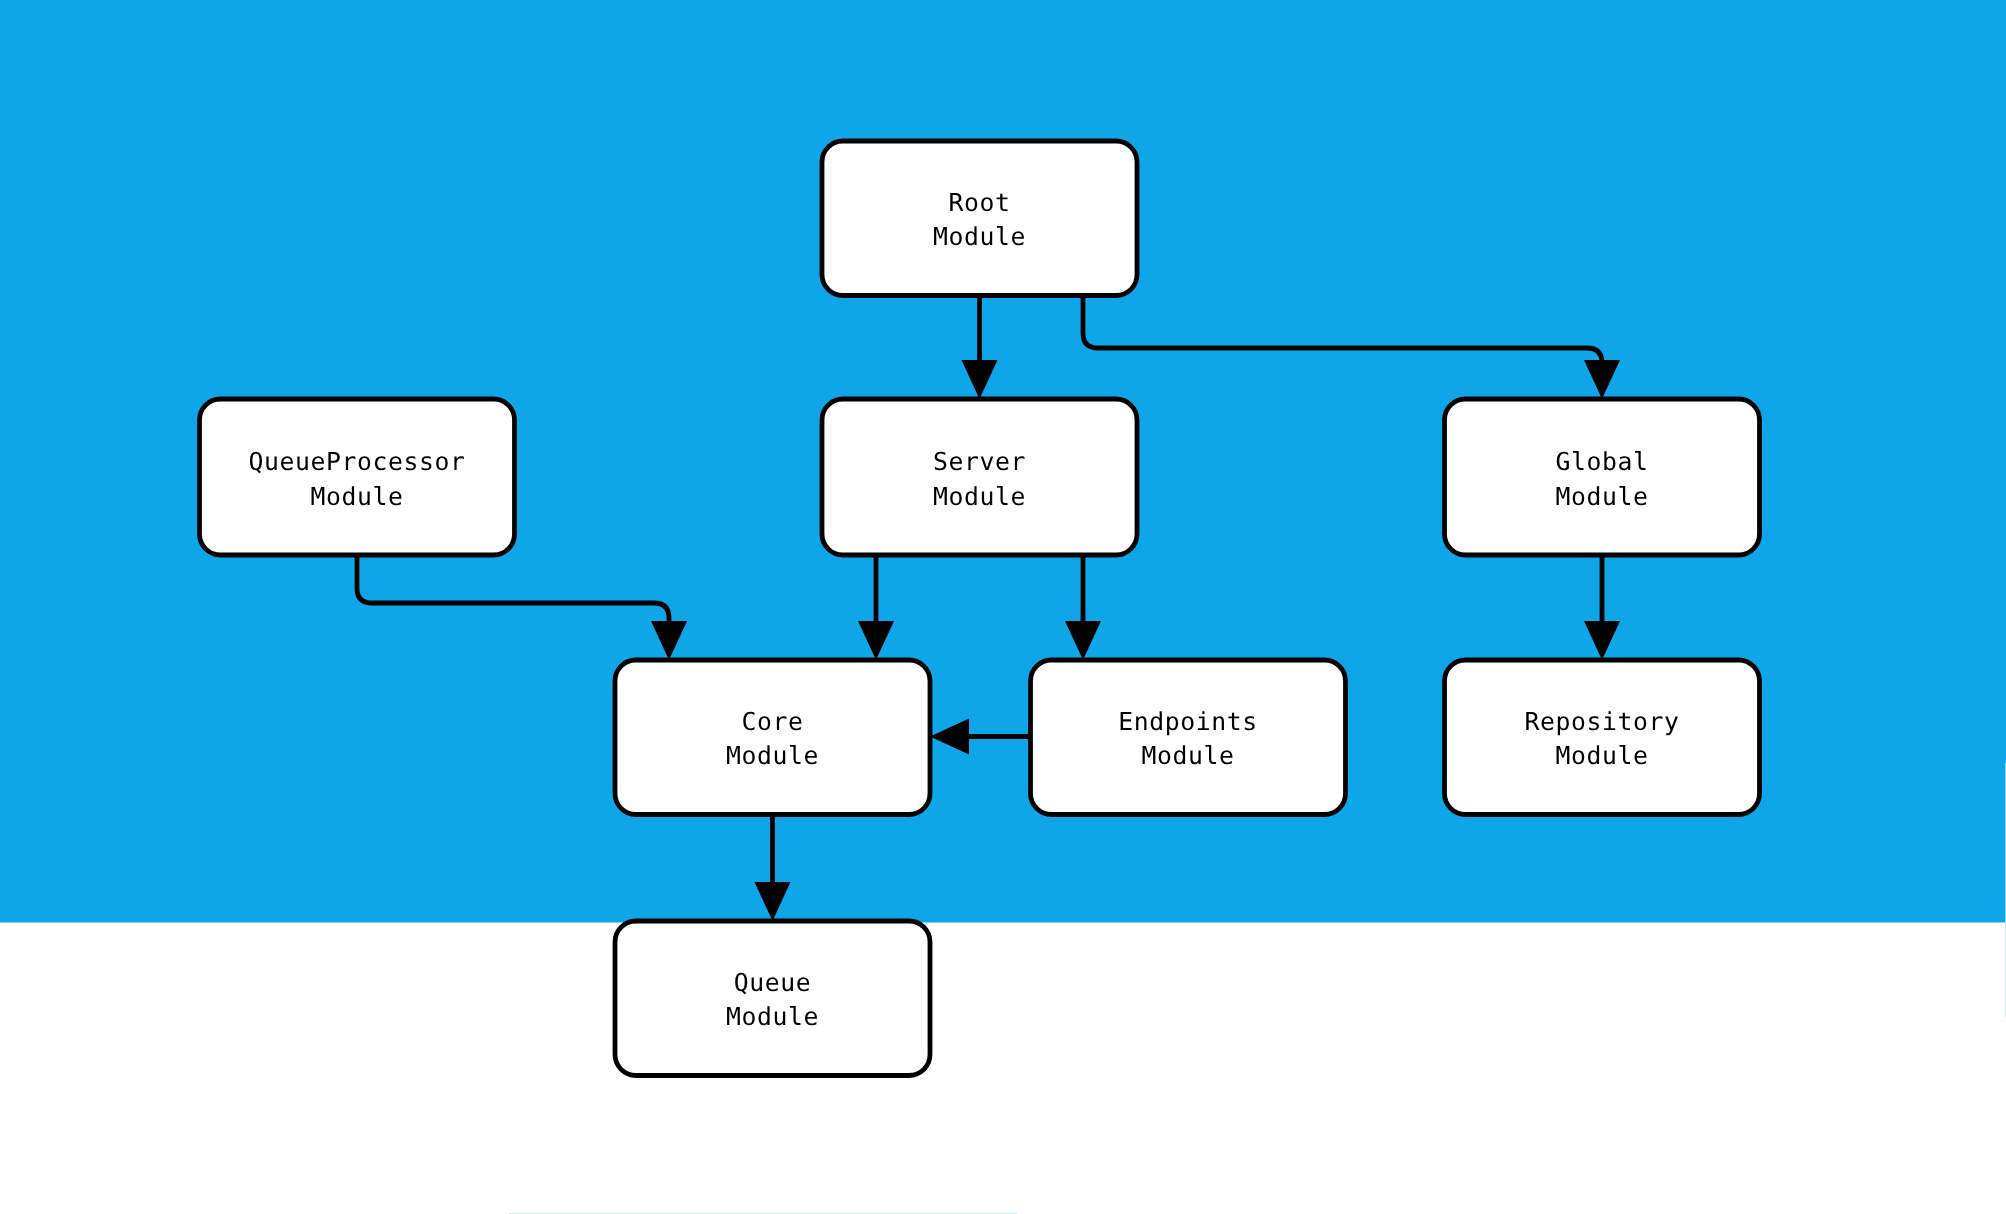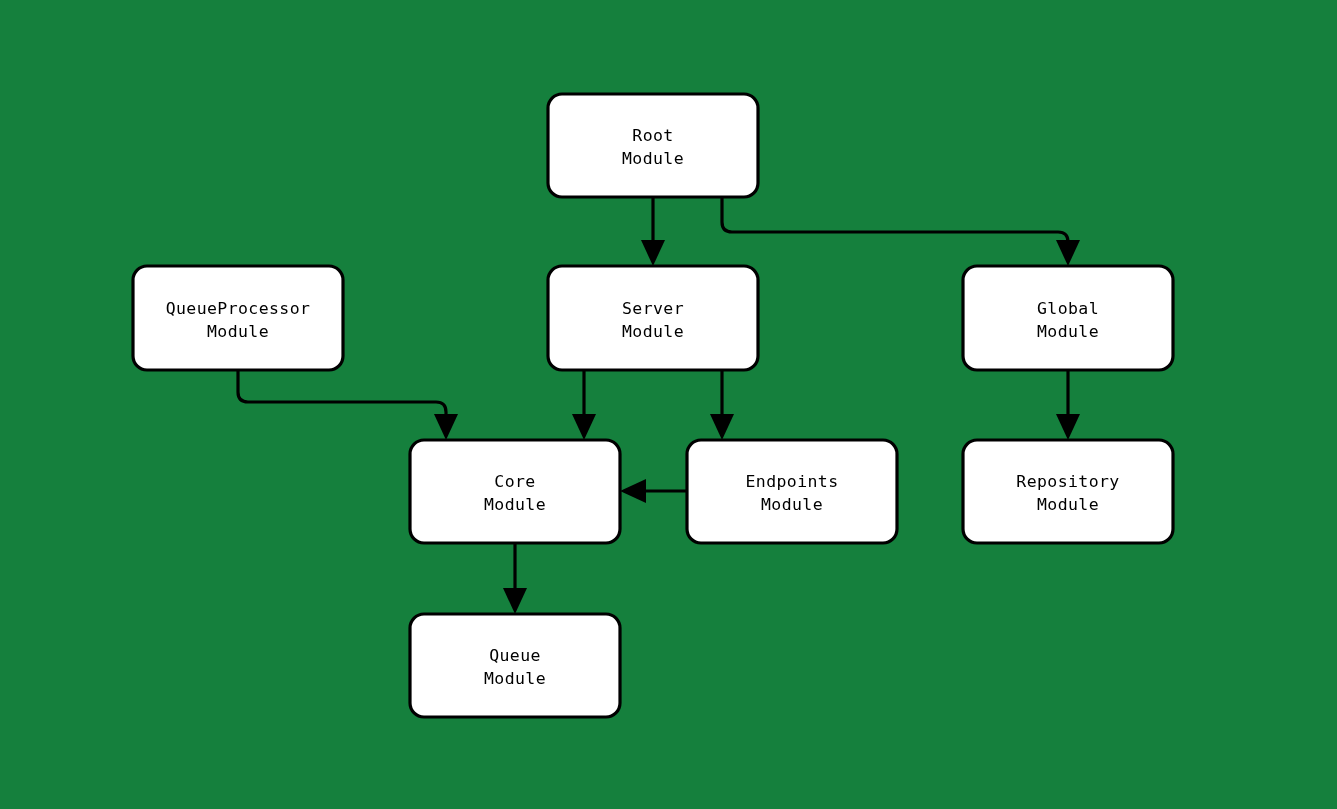--- a/index.html
+++ b/index.html
@@ -10,22 +10,22 @@
   }
   body {
     width: 1337px;
     height: 809px;
     font-family: "DejaVu Sans Mono", monospace;
     overflow: hidden;
   }
   #diagram-root {
     position: relative;
     width: 1337px;
-    height: 809px;
-    background: #15803d;
+    height: 615px;
+    background: #0ea5e9;
   }
   #diagram-svg {
     position: absolute;
     top: 0;
     left: 0;
     width: 1337px;
     height: 809px;
     display: block;
   }
   .node-rect {

